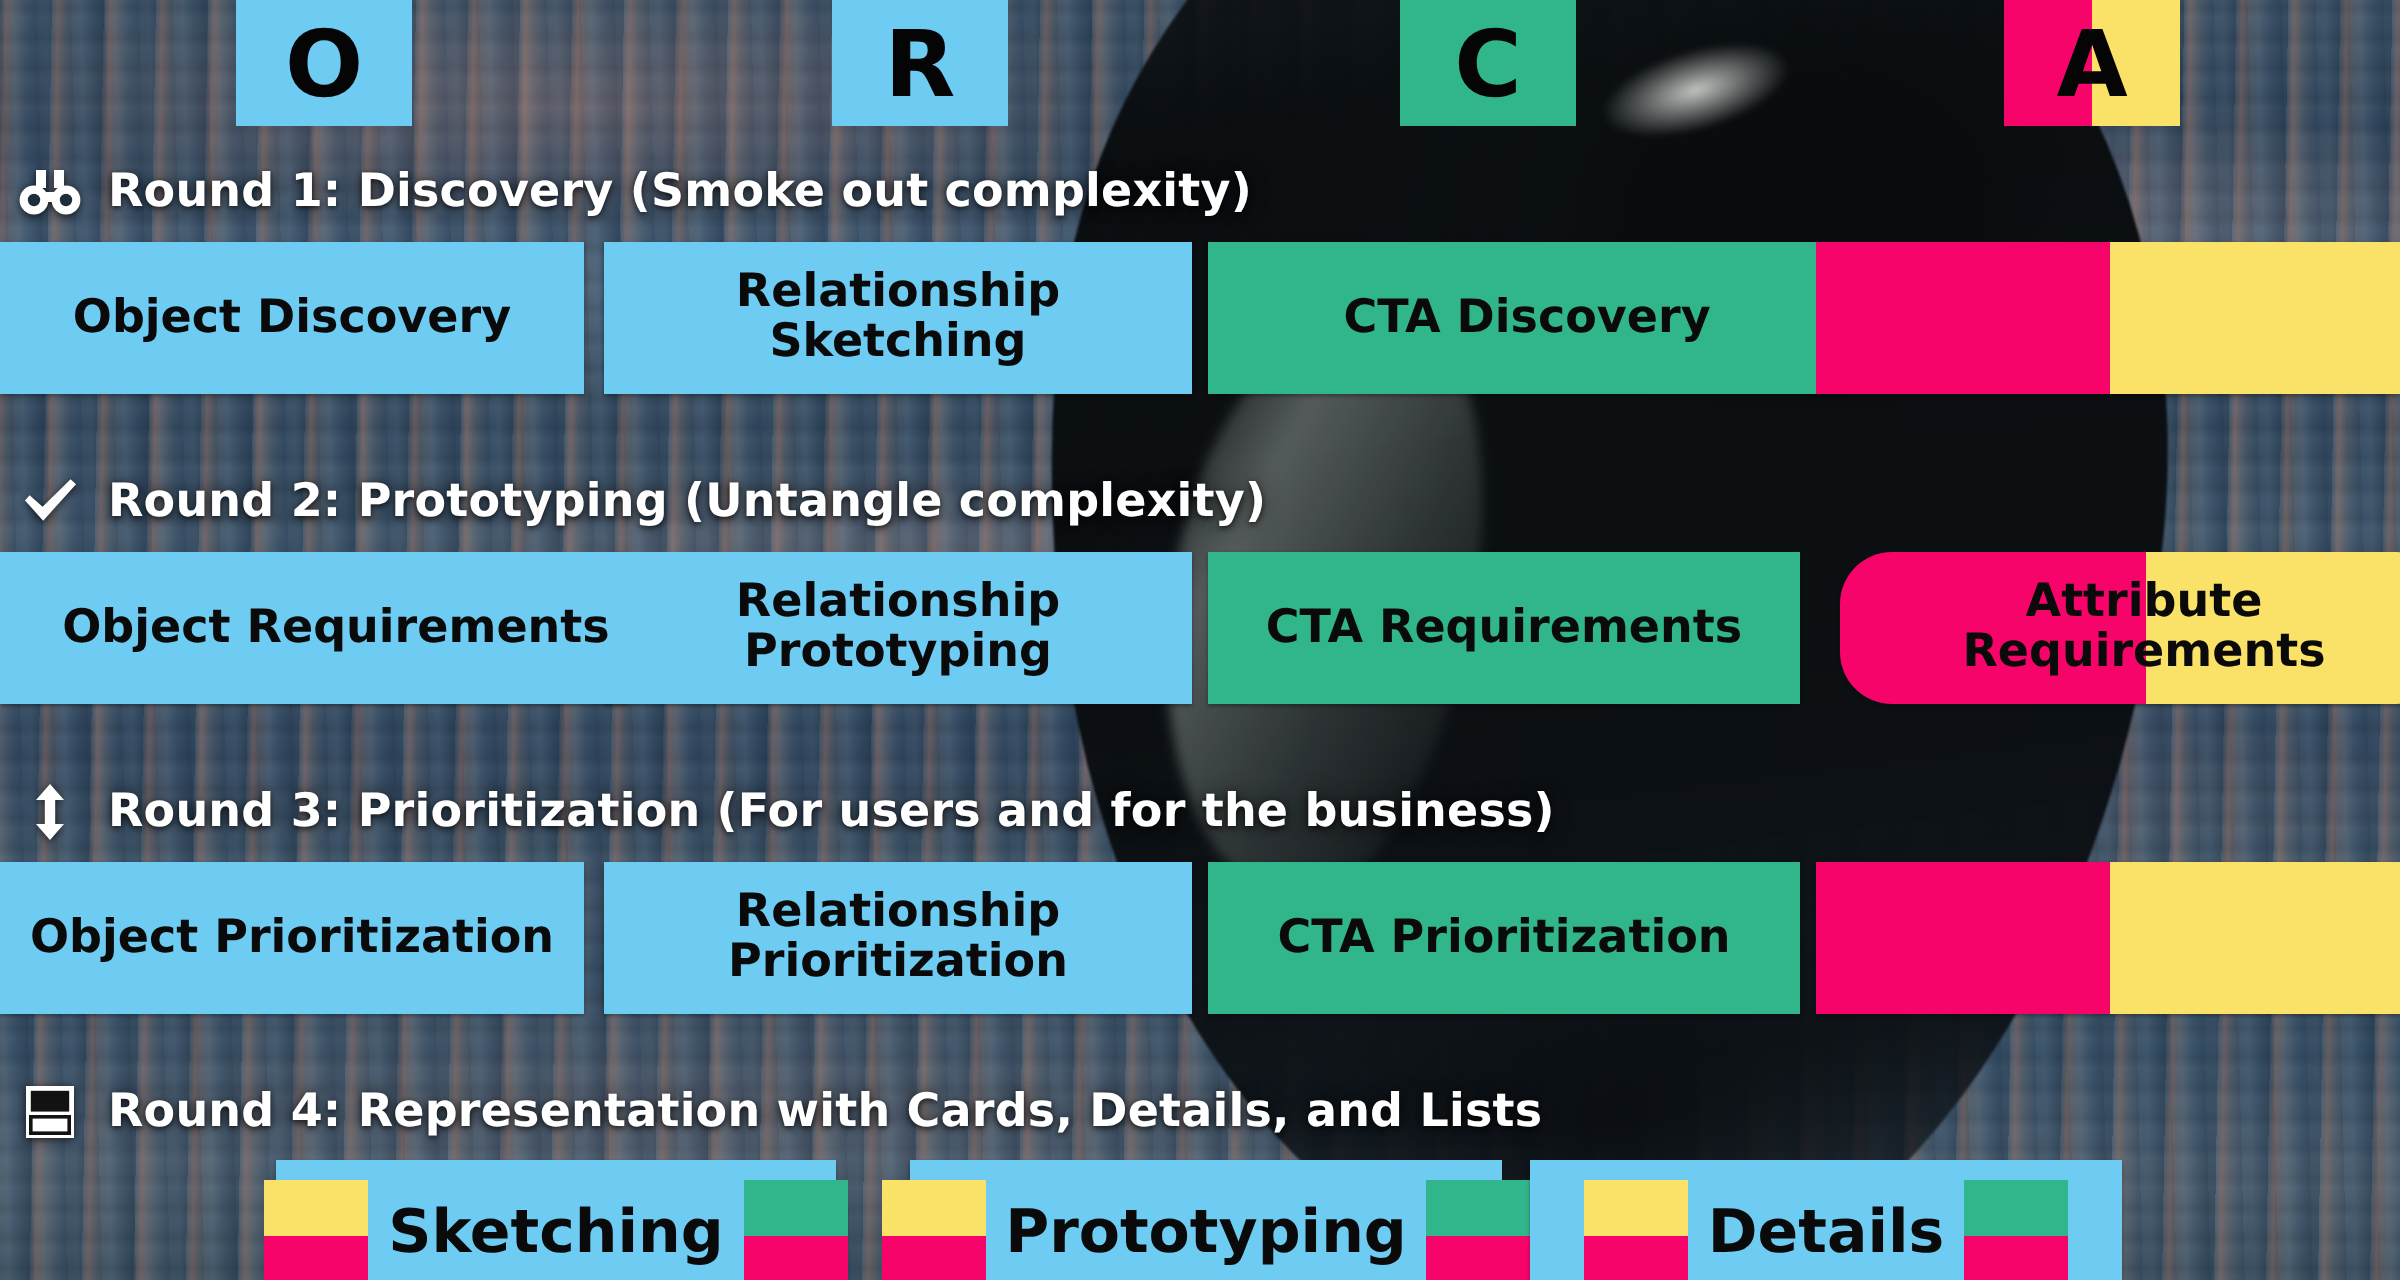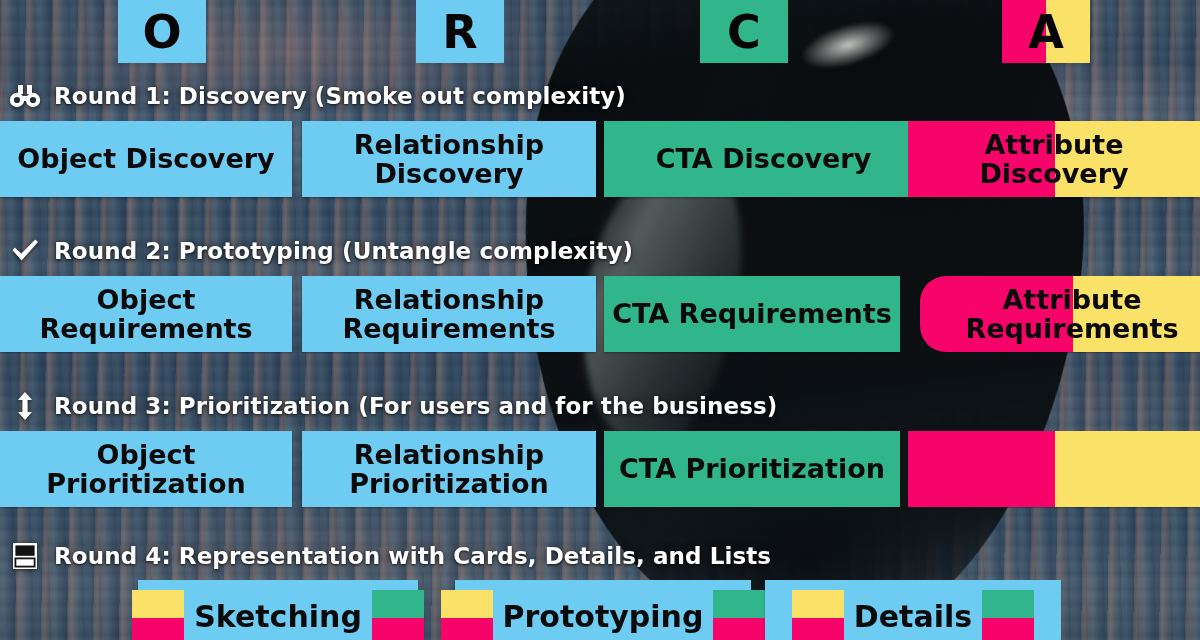--- a/index.html
+++ b/index.html
@@ -212,21 +212,21 @@
 
   
   .bar {
     position: absolute;
     height: 76px;
     display: flex;
     align-items: center;
     justify-content: center;
     text-align: center;
     color: #0a0a0a;
-    font-size: 27px;
+    font-size: 23px;
     font-weight: 700;
     line-height: 1.08;
     overflow: hidden;
     box-shadow: 0 1px 2px rgba(0,0,0,.35);
   }
   .bar .bar-label { position: relative; z-index: 3; padding: 0 8px; }
   .split-left, .split-right {
     position: absolute;
     top: 0; bottom: 0;
     z-index: 1;
@@ -313,49 +313,48 @@
         <span>Round 1: Discovery (Smoke out complexity)</span>
       </div>
       <div class="bar" style="left: 0px; width: 292px; top: 121px;">
         <span class="split-left" style="background: rgb(110, 203, 242); left: 0px; width: 100%;"></span>
         <span class="split-right" style="background: rgb(110, 203, 242); right: 0px; width: 100%;"></span>
         <span class="bar-label">Object Discovery</span>
       </div>
       <div class="bar" style="left: 302px; width: 294px; top: 121px;">
         <span class="split-left" style="background: rgb(110, 203, 242); left: 0px; width: 100%;"></span>
         <span class="split-right" style="background: rgb(110, 203, 242); right: 0px; width: 100%;"></span>
-        <span class="bar-label">Relationship Discovery</span>
+        <span class="bar-label">Relationship Sketching</span>
       </div>
       <div class="bar" style="left: 604px; width: 319px; top: 121px;">
         <span class="split-left" style="background: rgb(49, 182, 140); left: 0px; width: 100%;"></span>
         <span class="split-right" style="background: rgb(49, 182, 140); right: 0px; width: 100%;"></span>
         <span class="bar-label">CTA Discovery</span>
       </div>
       <div class="bar" style="left: 908px; width: 292px; top: 121px;">
         <span class="split-left" style="background: rgb(247, 4, 107); left: 0px; width: 50.3%;"></span>
         <span class="split-right" style="background: rgb(250, 225, 104); right: 0px; width: 49.7%;"></span>
-        <span class="bar-label">Attribute Discovery</span>
       </div>
       <div class="round-head" style="top: 234px;">
         <span class="round-icon">
           <svg viewBox="0 0 30 26" width="30" height="26">
             <path fill="#fff" d="M2.5 12.2 L4.8 9.6 L11.3 15.4 L25.3 1.6 L28 4.1 L11.6 22.4 Z"></path>
           </svg>
         </span>
         <span>Round 2: Prototyping (Untangle complexity)</span>
       </div>
-      <div class="bar" style="left: 0px; width: 292px; top: 276px;">
+      <div class="bar" style="left: 0px; width: 292px; top: 276px; padding-left: 22px;">
         <span class="split-left" style="background: rgb(110, 203, 242); left: 0px; width: 100%;"></span>
         <span class="split-right" style="background: rgb(110, 203, 242); right: 0px; width: 100%;"></span>
         <span class="bar-label">Object Requirements</span>
       </div>
       <div class="bar" style="left: 302px; width: 294px; top: 276px;">
         <span class="split-left" style="background: rgb(110, 203, 242); left: 0px; width: 100%;"></span>
         <span class="split-right" style="background: rgb(110, 203, 242); right: 0px; width: 100%;"></span>
-        <span class="bar-label">Relationship Requirements</span>
+        <span class="bar-label">Relationship Prototyping</span>
       </div>
       <div class="bar" style="left: 604px; width: 296px; top: 276px;">
         <span class="split-left" style="background: rgb(49, 182, 140); left: 0px; width: 100%;"></span>
         <span class="split-right" style="background: rgb(49, 182, 140); right: 0px; width: 100%;"></span>
         <span class="bar-label">CTA Requirements</span>
       </div>
       <div class="bar" style="left: 920px; width: 304px; top: 276px; border-radius: 26px;">
         <span class="split-left" style="background: rgb(247, 4, 107); left: 0px; width: 50.3%;"></span>
         <span class="split-right" style="background: rgb(250, 225, 104); right: 0px; width: 49.7%;"></span>
         <span class="bar-label">Attribute Requirements</span>

